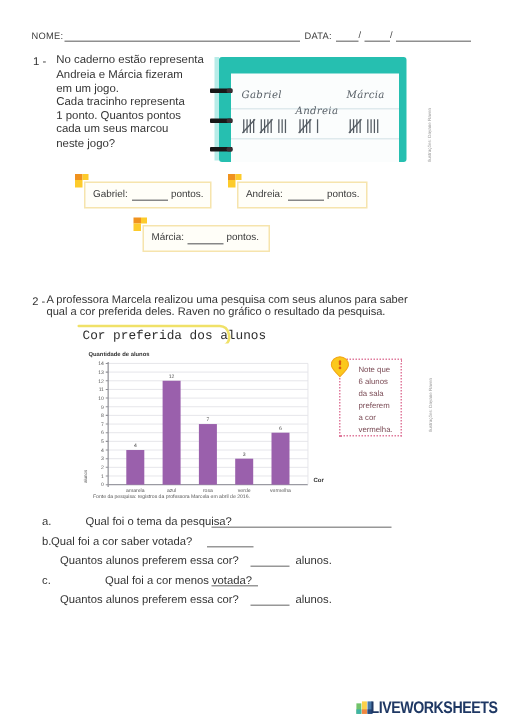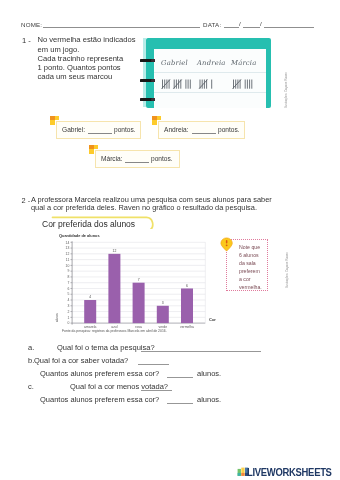--- a/index.html
+++ b/index.html
@@ -67,35 +67,37 @@
     <div class="hdr-line" style="left:224px;top:27px;width:15px;"></div>
     <div class="hdr-lbl" style="left:239px;top:19.5px;">/</div>
     <div class="hdr-line" style="left:243px;top:27px;width:17px;"></div>
     <div class="hdr-lbl" style="left:260px;top:19.5px;">/</div>
     <div class="hdr-line" style="left:264px;top:27px;width:50px;"></div>
   </div>
 
   <div>
     <div class="qnum" style="left:22px;top:35.5px;font-size:7.6px;">1 -</div>
     <div id="q1lines" style="position:absolute;left:37.5px;top:35.3px;font-size:7.6px;color:#333;line-height:9.2px;white-space:nowrap;">
-        <div>No vermelha estão indicados</div>
+        <div>No caderno estão representa</div>
+        <div>Andreia e Márcia fizeram</div>
         <div>em um jogo.</div>
         <div>Cada tracinho representa</div>
         <div>1 ponto. Quantos pontos</div>
         <div>cada um seus marcou</div>
+        <div>neste jogo?</div>
       </div>
 
     <div id="nb">
       <div class="nb-lightedge"></div>
       <div class="nb-cover"></div>
       <div class="nb-paper"></div>
       <div class="nb-line" style="left:11px;top:34px;width:112px;"></div>
       <div class="nb-line" style="left:11px;top:54px;width:112px;"></div>
       <div class="nb-name" style="left:18px;top:21px;">Gabriel</div>
-      <div class="nb-name" style="left:54px;top:21px;text-align:right;">Andreia</div>
+      <div class="nb-name" style="left:54px;top:32px;text-align:right;">Andreia</div>
       <div class="nb-name" style="left:88px;top:21px;">Márcia</div>
       <svg id="tallies" width="135" height="75" style="position:absolute;left:0;top:0;overflow:visible;">
           <line x1="19.5" y1="41.5" x2="19.5" y2="50.7" stroke="#555c63" stroke-width="0.85" stroke-linecap="butt"></line>
           <line x1="21.7" y1="41.5" x2="21.7" y2="50.7" stroke="#555c63" stroke-width="0.85" stroke-linecap="butt"></line>
           <line x1="23.9" y1="41.5" x2="23.9" y2="50.7" stroke="#555c63" stroke-width="0.85" stroke-linecap="butt"></line>
           <line x1="26.1" y1="41.5" x2="26.1" y2="50.7" stroke="#555c63" stroke-width="0.85" stroke-linecap="butt"></line>
           <line x1="18.6" y1="50.7" x2="27" y2="41.5" stroke="#555c63" stroke-width="0.85" stroke-linecap="butt"></line>
           <line x1="31.2" y1="41.5" x2="31.2" y2="50.7" stroke="#555c63" stroke-width="0.85" stroke-linecap="butt"></line>
           <line x1="33.4" y1="41.5" x2="33.4" y2="50.7" stroke="#555c63" stroke-width="0.85" stroke-linecap="butt"></line>
           <line x1="35.6" y1="41.5" x2="35.6" y2="50.7" stroke="#555c63" stroke-width="0.85" stroke-linecap="butt"></line>
@@ -159,21 +161,21 @@
     <div class="qnum" style="left:21.5px;top:195.8px;font-size:7.4px;">2 -</div>
     <div id="q2lines" style="position:absolute;left:31px;top:195.8px;font-size:7.4px;color:#333;line-height:8.2px;white-space:nowrap;">
         <div>A professora Marcela realizou uma pesquisa com seus alunos para saber</div>
         <div>qual a cor preferida deles. Raven no gráfico o resultado da pesquisa.</div>
       </div>
 
     <div id="chart">
       <svg id="ribbon" width="125" height="18" style="position:absolute;left:13px;top:-1.3px;">
         <path d="M1.5,6.3 L95.5,6.3 C98.8,6.4 100.8,8.5 101.5,11.5 C102.3,15 101.2,18 98.3,19.4" fill="none" stroke="#f0e168" stroke-width="1.7" stroke-linecap="round" stroke-linejoin="round"></path>
       </svg>
-      <div class="ch-title" style="left:4px;top:6.6px;">Cor preferida dos alunos</div>
+      <div class="ch-title" style="left:17px;top:6.6px;font-family:Liberation Mono, monospace;">Cor preferida dos alunos</div>
       <div class="ch-ylab" style="left:21px;top:20.7px;">Quantidade de alunos</div>
       <svg id="plot" width="245" height="112" style="position:absolute;left:0;top:27px;">
           <line x1="34.1" y1="84.1" x2="167.3" y2="84.1" stroke="#9a9aa2" stroke-width="0.8"></line>
           <line x1="32.5" y1="84.1" x2="34.1" y2="84.1" stroke="#8f8f96" stroke-width="0.7"></line>
           <text x="31.3" y="85.3" text-anchor="end" font-size="3.4" fill="#5a5a5a" font-family="&quot;Liberation Sans&quot;, sans-serif">0</text>
           <line x1="34.1" y1="78.32857142857142" x2="167.3" y2="78.32857142857142" stroke="#e3e3e8" stroke-width="0.6"></line>
           <line x1="32.5" y1="78.32857142857142" x2="34.1" y2="78.32857142857142" stroke="#8f8f96" stroke-width="0.7"></line>
           <text x="31.3" y="79.52857142857142" text-anchor="end" font-size="3.4" fill="#5a5a5a" font-family="&quot;Liberation Sans&quot;, sans-serif">1</text>
           <line x1="34.1" y1="72.55714285714285" x2="167.3" y2="72.55714285714285" stroke="#e3e3e8" stroke-width="0.6"></line>
           <line x1="32.5" y1="72.55714285714285" x2="34.1" y2="72.55714285714285" stroke="#8f8f96" stroke-width="0.7"></line>

